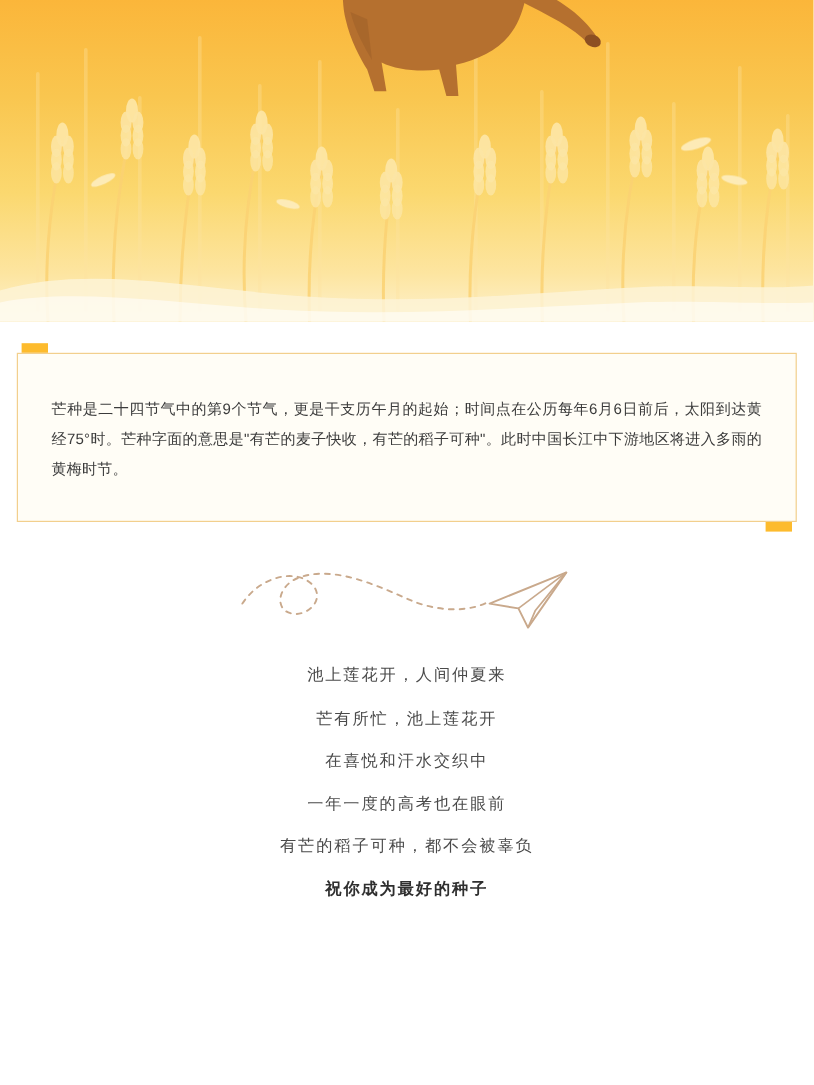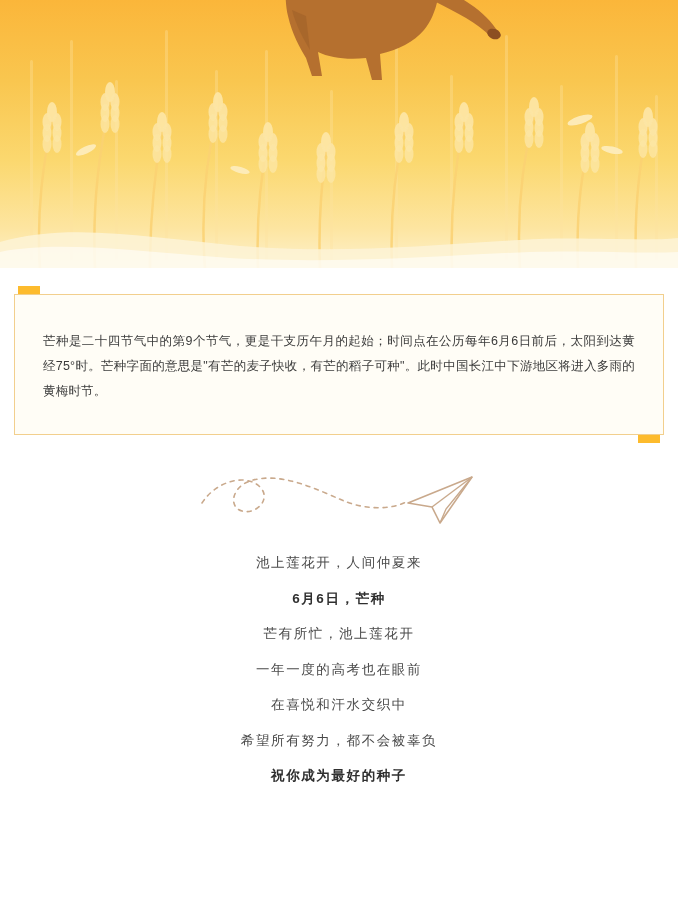--- a/index.html
+++ b/index.html
@@ -190,20 +190,19 @@
   <svg class="plane-svg" width="290" height="70" viewBox="0 0 290 70">
     <path d="M8 36 C22 14 52 6 66 20 C78 32 62 48 48 44 C34 40 38 20 56 14 C86 4 122 22 150 34 C170 42 196 44 214 34" fill="none" stroke="#c9a98c" stroke-width="1.6" stroke-dasharray="4 5" stroke-linecap="round"></path>
     <path d="M214 36 L278 10 L246 56 L238 40 Z" fill="none" stroke="#c9a98c" stroke-width="1.6" stroke-linejoin="round"></path>
     <path d="M278 10 L238 40" fill="none" stroke="#c9a98c" stroke-width="1.4"></path>
     <path d="M246 56 L252 42 L278 10" fill="none" stroke="#c9a98c" stroke-width="1.4"></path>
   </svg>
 </div>
 
 <div class="poem">
   <div class="poem-line">池上莲花开，人间仲夏来</div>
-  <div class="poem-line strong">6月6日，芒种</div>
   <div class="poem-line">芒有所忙，池上莲花开</div>
+  <div class="poem-line">在喜悦和汗水交织中</div>
   <div class="poem-line">一年一度的高考也在眼前</div>
-  <div class="poem-line">在喜悦和汗水交织中</div>
-  <div class="poem-line">希望所有努力，都不会被辜负</div>
+  <div class="poem-line">有芒的稻子可种，都不会被辜负</div>
   <div class="poem-line strong">祝你成为最好的种子</div>
 
 </div>
 
 </body></html>

